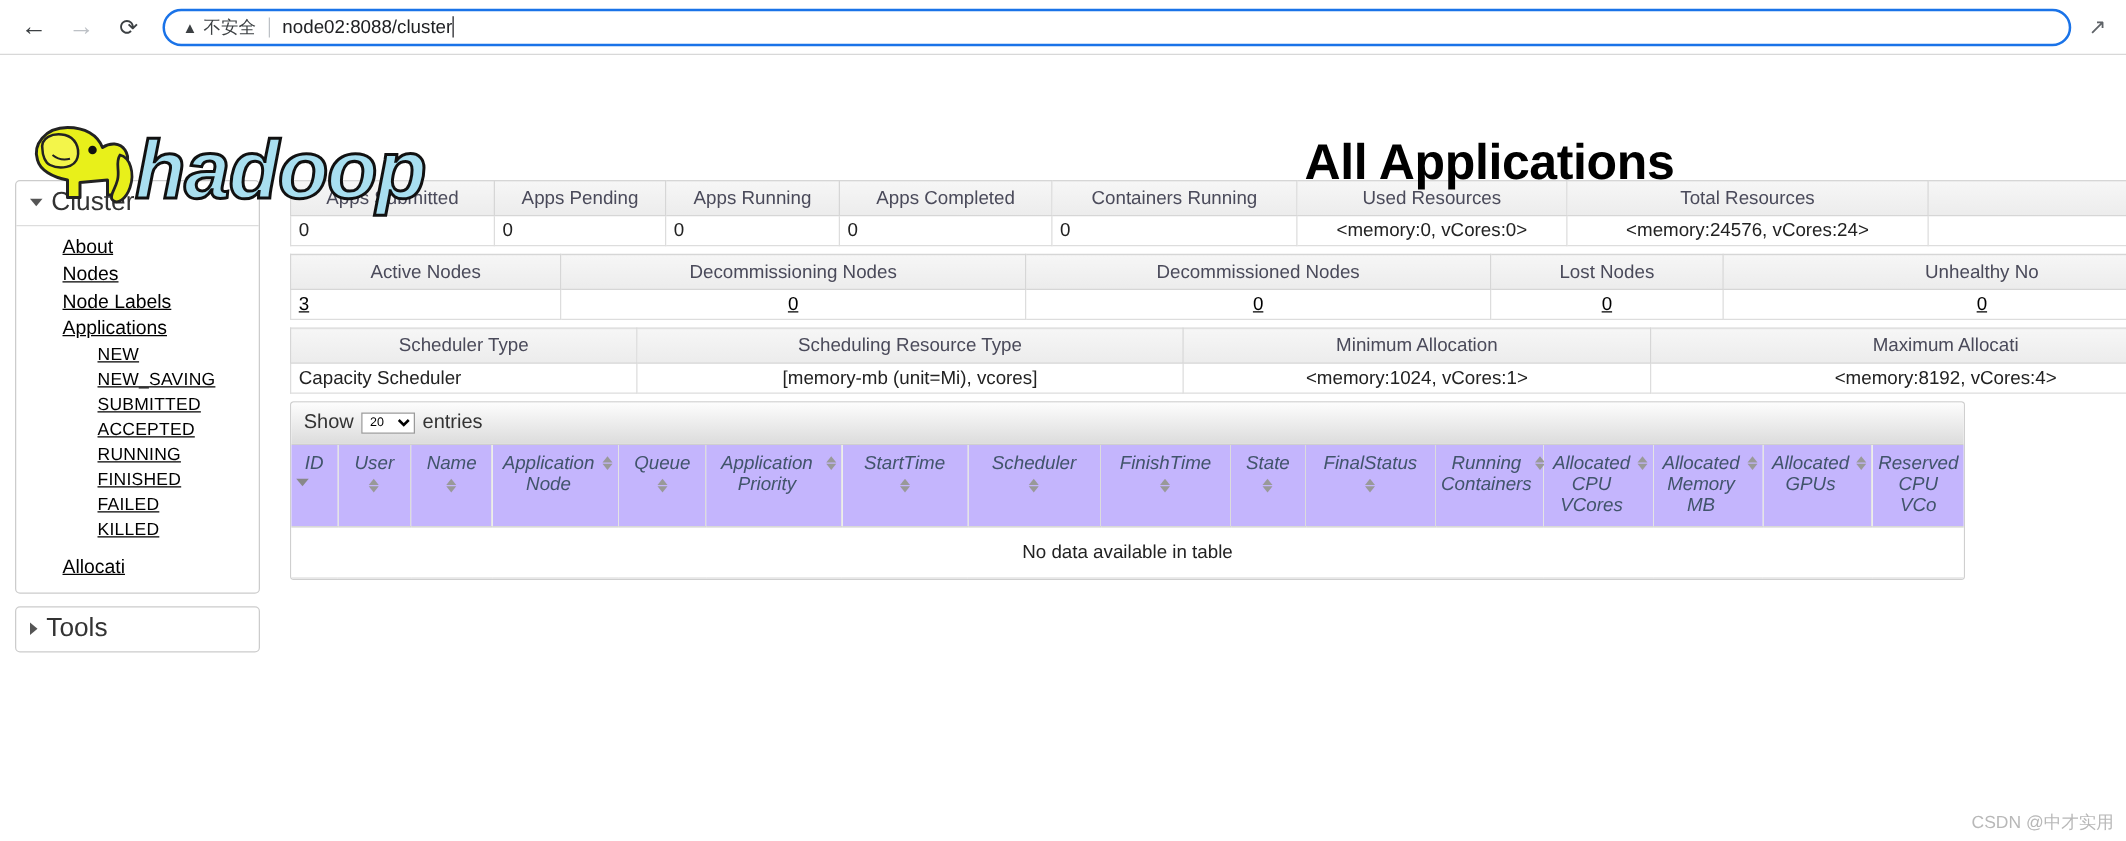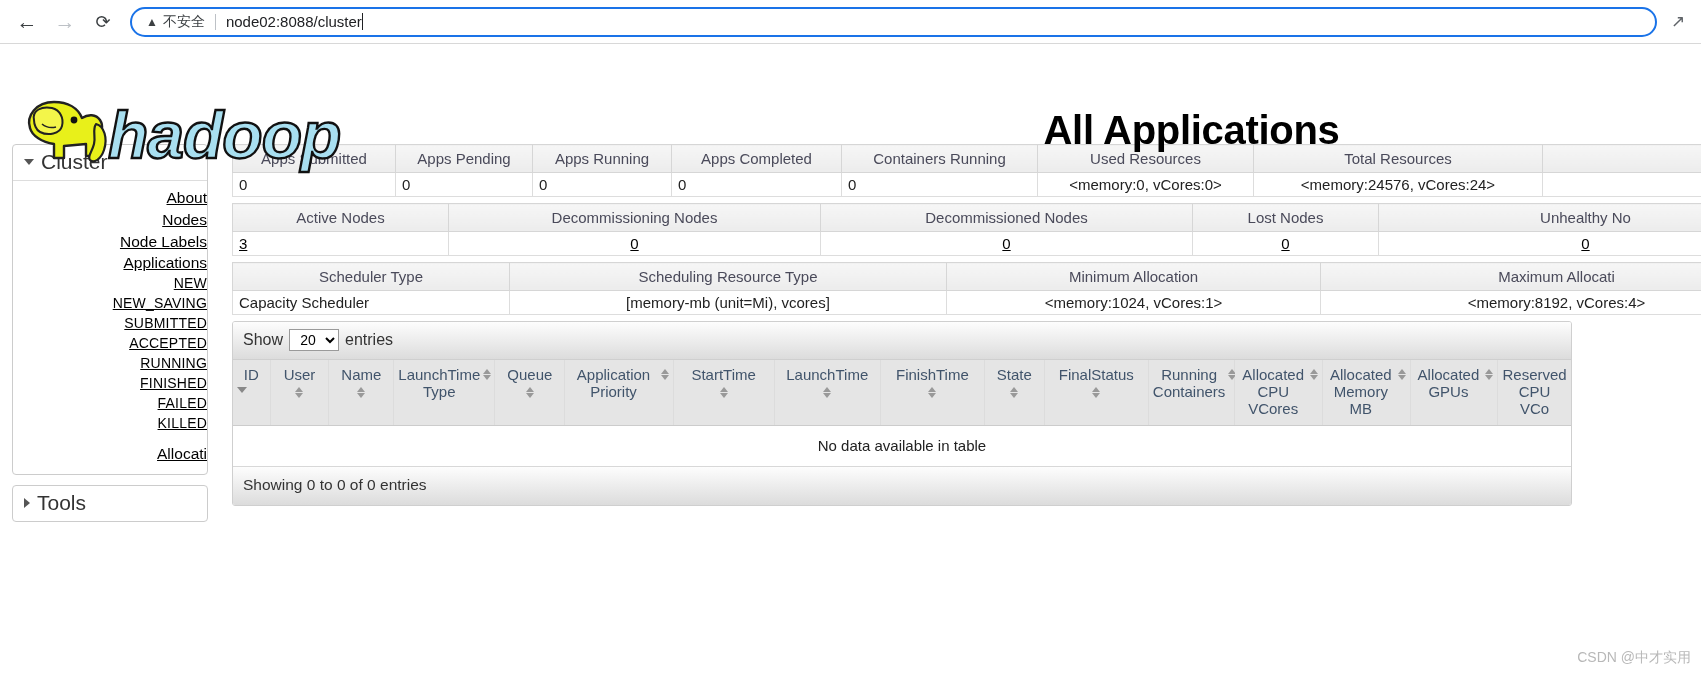--- a/index.html
+++ b/index.html
@@ -152,21 +152,21 @@
     border-top: 6px solid #555;
     margin-left: 3px;
   }
   .caret-right {
     width: 0; height: 0;
     border-top: 5px solid transparent;
     border-bottom: 5px solid transparent;
     border-left: 6px solid #555;
     margin-left: 3px;
   }
-  .panel-body { padding: 6px 0 10px 0; text-align: right; }
+  .panel-body { padding: 6px 0 10px 0; }
   .nav-link {
     display: block;
     font-size: 15.5px;
     color: #000;
     text-decoration: underline;
     padding: 1px 0 1px 37px;
     line-height: 1.28;
     white-space: nowrap;
   }
   .nav-link.sub {
@@ -235,45 +235,45 @@
     background: linear-gradient(to bottom, #fdfdfd, #dcdcdc);
     padding: 7px 10px 8px 10px;
     font-size: 16px;
     color: #333;
     display: flex;
     align-items: center;
     gap: 6px;
     border-bottom: 1px solid #cfcfcf;
   }
   .dt-select {
-    font-size: 14px;
+    font-size: 10px;
     font-family: "Liberation Sans", sans-serif;
     padding: 1px 2px;
     border: 1px solid #9a9a9a;
     background: #fff;
     color: #000;
-    text-align: center;
   }
   table.apps {
     border-collapse: collapse;
     width: 100%;
     table-layout: fixed;
   }
   table.apps th {
-    background: #e5e5e5;
+    background: #c4b5fd;
     border-left: 1px solid #dcdcdc;
     border-bottom: 1px solid #cccccc;
     font-weight: normal;
     font-size: 15px;
     color: #41546b;
     padding: 7px 4px 8px 4px;
     vertical-align: top;
     text-align: center;
     position: relative;
     line-height: 1.12;
+    font-style: italic;
   }
   table.apps th:first-child { border-left: none; }
   .th-inner {
     display: inline-flex;
     align-items: flex-start;
     justify-content: center;
     gap: 3px;
   }
   .th-label { display: inline-block; }
   .sort-arrows {
@@ -545,21 +545,21 @@
               <span class="th-inner">
                   <span class="th-label">Name</span>
                 </span>
               <span class="sort-arrows" style="margin:3px auto 0;display:flex;width:8px">
                   <i class="up"></i>
                   <i class="down"></i>
                 </span>
             </th>
             <th>
               <span class="th-inner">
-                <span class="th-label">LaunchTime Type</span>
+                <span class="th-label">Application Node</span>
                 <span class="sort-arrows">
                     <i class="up"></i>
                     <i class="down"></i>
                   </span>
               </span>
             </th>
             <th>
               <span class="th-inner">
                   <span class="th-label">Queue</span>
                 </span>
@@ -581,21 +581,21 @@
               <span class="th-inner">
                   <span class="th-label">StartTime</span>
                 </span>
               <span class="sort-arrows" style="margin:3px auto 0;display:flex;width:8px">
                   <i class="up"></i>
                   <i class="down"></i>
                 </span>
             </th>
             <th>
               <span class="th-inner">
-                  <span class="th-label">LaunchTime</span>
+                  <span class="th-label">Scheduler</span>
                 </span>
               <span class="sort-arrows" style="margin:3px auto 0;display:flex;width:8px">
                   <i class="up"></i>
                   <i class="down"></i>
                 </span>
             </th>
             <th>
               <span class="th-inner">
                   <span class="th-label">FinishTime</span>
                 </span>
@@ -665,19 +665,18 @@
             </th>
           </tr>
         </thead>
         <tbody>
           <tr>
             <td class="no-data" colspan="16">No data available in table</td>
           </tr>
         </tbody>
       </table>
 
-      <div class="dt-bottom">Showing 0 to 0 of 0 entries</div>
     </div>
 
   </div>
 </div>
 
 <div class="watermark">CSDN @中才实用</div>
 
 </body></html>

